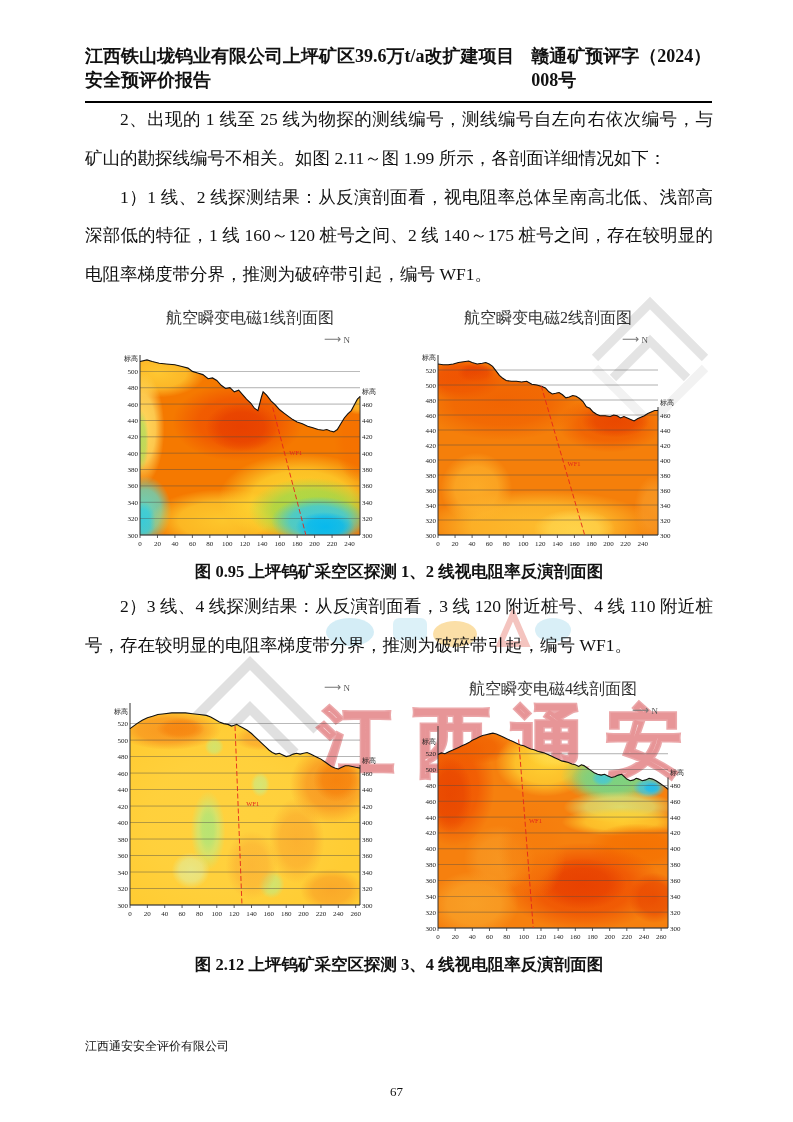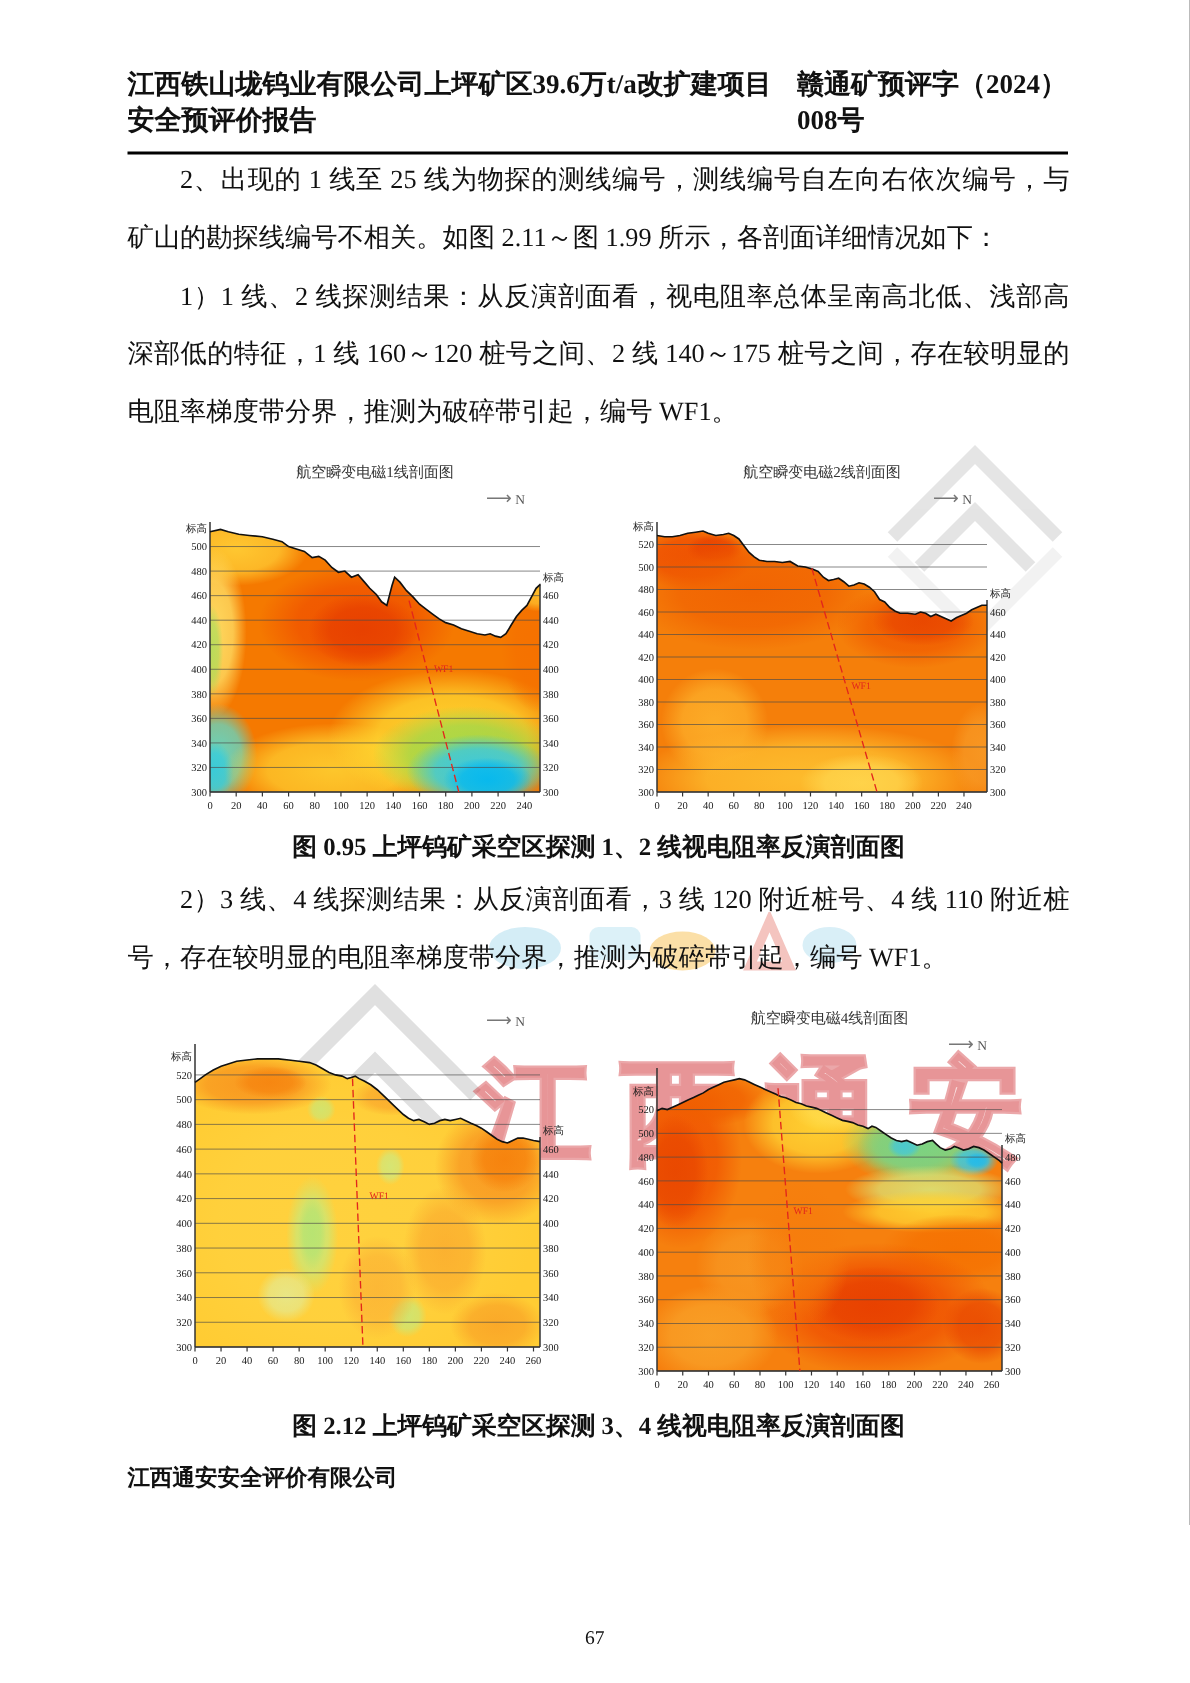--- a/index.html
+++ b/index.html
@@ -7,27 +7,27 @@
         font-family:"Liberation Serif",serif;color:#111;margin:0 auto;}
   .wm{position:absolute;z-index:0;pointer-events:none;}
 
   .header{position:absolute;top:44px;left:85px;width:627px;display:flex;justify-content:space-between;
           align-items:flex-end;font-weight:bold;font-size:18px;padding-bottom:9px;border-bottom:2.5px solid #000;z-index:1;}
   .header .h-left{max-width:470px;}
   .content{position:absolute;top:100px;left:85px;width:628px;z-index:1;}
   p.body{margin:0;font-size:17.5px;line-height:38.8px;text-align:justify;text-indent:2em;}
   .fig-row{display:flex;justify-content:center;gap:26px;margin-top:14px;}
   .chart-cell{position:relative;}
-  .chart-title{text-align:center;font-size:10px;color:#333;margin-bottom:2px;}
+  .chart-title{text-align:center;font-size:16px;color:#333;margin-bottom:2px;}
   .n-arrow{text-align:right;padding-right:36px;font-size:9px;color:#555;height:16px;line-height:16px;}
   .arrow-glyph{font-size:12px;color:#777;}
   .caption{text-align:center;font-weight:bold;font-size:16.5px;margin:8px 0 4px;}
   svg{display:block;}
   svg text{font-family:"Liberation Serif",serif;}
-  .footer{position:absolute;top:976px;left:85px;width:628px;font-size:15px;z-index:1;font-weight:bold;}
+  .footer{position:absolute;top:1038px;left:85px;width:628px;font-size:12px;z-index:1;}
   .page-num{position:absolute;top:1036px;left:0;width:100%;text-align:center;font-size:13px;z-index:1;margin-top:48px;}
 
   .wm-red{top:692px;left:318px;font-size:76px;font-weight:bold;letter-spacing:20px;
           font-family:"Liberation Sans",sans-serif;color:rgba(210,40,45,0.14);
           -webkit-text-stroke:3px rgba(205,35,40,0.40);}
 </style>
 </head>
 <body>
 
 <div class="page">

